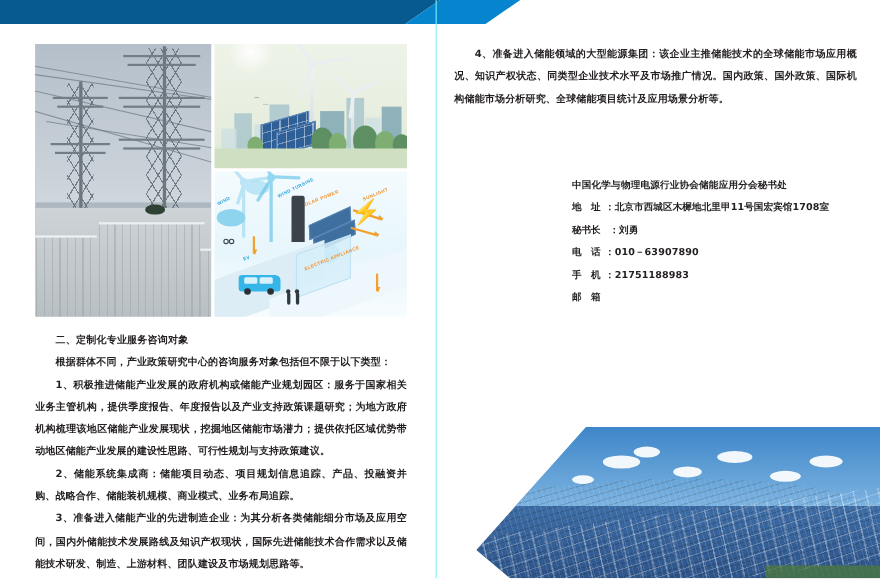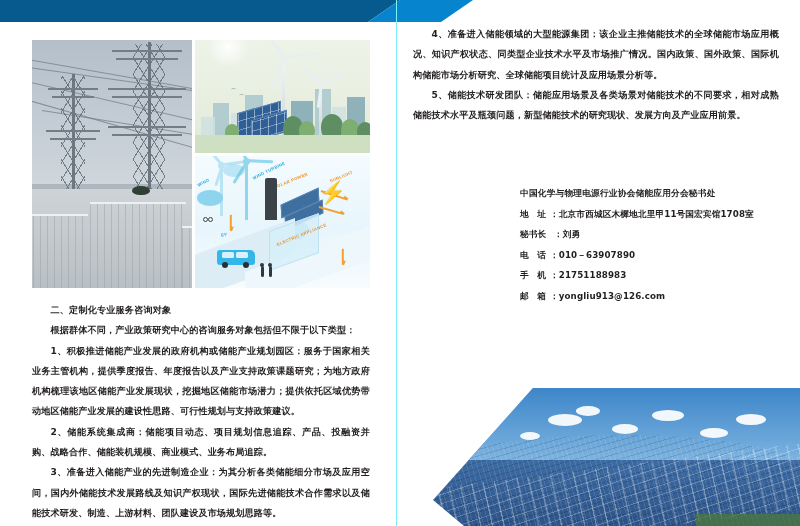--- a/index.html
+++ b/index.html
@@ -33,21 +33,21 @@
     width: 1.4px; height: 526px;
     background: #7bf0fb;
   }
 
   
   .col-left {
     position: absolute; left: 32px; top: 40px;
     width: 352px;
   }
   .col-right {
-    position: absolute; left: 413px; top: 24px;
+    position: absolute; left: 413px; top: 40px;
     width: 366px;
   }
 
   
   .media-block {
     position: relative;
     width: 338px; height: 248px;
     display: flex;
     gap: 3px;
   }
@@ -484,21 +484,20 @@
       <div class="section-head indent">二、定制化专业服务咨询对象</div>
       <div class="para indent">根据群体不同，产业政策研究中心的咨询服务对象包括但不限于以下类型：</div>
       <div class="para indent">1、积极推进储能产业发展的政府机构或储能产业规划园区：服务于国家相关业务主管机构，提供季度报告、年度报告以及产业支持政策课题研究；为地方政府机构梳理该地区储能产业发展现状，挖掘地区储能市场潜力；提供依托区域优势带动地区储能产业发展的建设性思路、可行性规划与支持政策建议。</div>
       <div class="para indent">2、储能系统集成商：储能项目动态、项目规划信息追踪、产品、投融资并购、战略合作、储能装机规模、商业模式、业务布局追踪。</div>
       <div class="para indent">3、准备进入储能产业的先进制造企业：为其分析各类储能细分市场及应用空间，国内外储能技术发展路线及知识产权现状，国际先进储能技术合作需求以及储能技术研发、制造、上游材料、团队建设及市场规划思路等。</div>
     </div>
   </div>
 
   <div class="col-right">
     <div class="para indent">4、准备进入储能领域的大型能源集团：该企业主推储能技术的全球储能市场应用概况、知识产权状态、同类型企业技术水平及市场推广情况。国内政策、国外政策、国际机构储能市场分析研究、全球储能项目统计及应用场景分析等。</div>
-    <div class="para indent">5、储能技术研发团队：储能应用场景及各类场景对储能技术的不同要求，相对成熟储能技术水平及瓶颈问题，新型储能技术的研究现状、发展方向及产业应用前景。</div>
 
     <div class="contact">
       <div class="org">中国化学与物理电源行业协会储能应用分会秘书处</div>
 
       <div class="row">
         <span class="lbl spaced">
           <span>地</span>
           <span>址</span>
         </span>
         <span class="val">：北京市西城区木樨地北里甲11号国宏宾馆1708室</span>
@@ -523,21 +522,20 @@
           <span>机</span>
         </span>
         <span class="val">：21751188983</span>
       </div>
 
       <div class="row">
         <span class="lbl spaced">
           <span>邮</span>
           <span>箱</span>
         </span>
-        <span class="val">：yongliu913@126.com</span>
       </div>
     </div>
   </div>
 
   <div class="photo-solar">
     <div class="sky2"></div>
     <div class="cloudy" style="left:52px; top:14px; width:30px; height:11px;"></div>
     <div class="cloudy" style="left:70px; top:8px; width:22px; height:10px;"></div>
     <div class="cloudy" style="left:148px; top:26px; width:34px; height:12px;"></div>
     <div class="cloudy" style="left:176px; top:18px; width:24px; height:10px;"></div>

